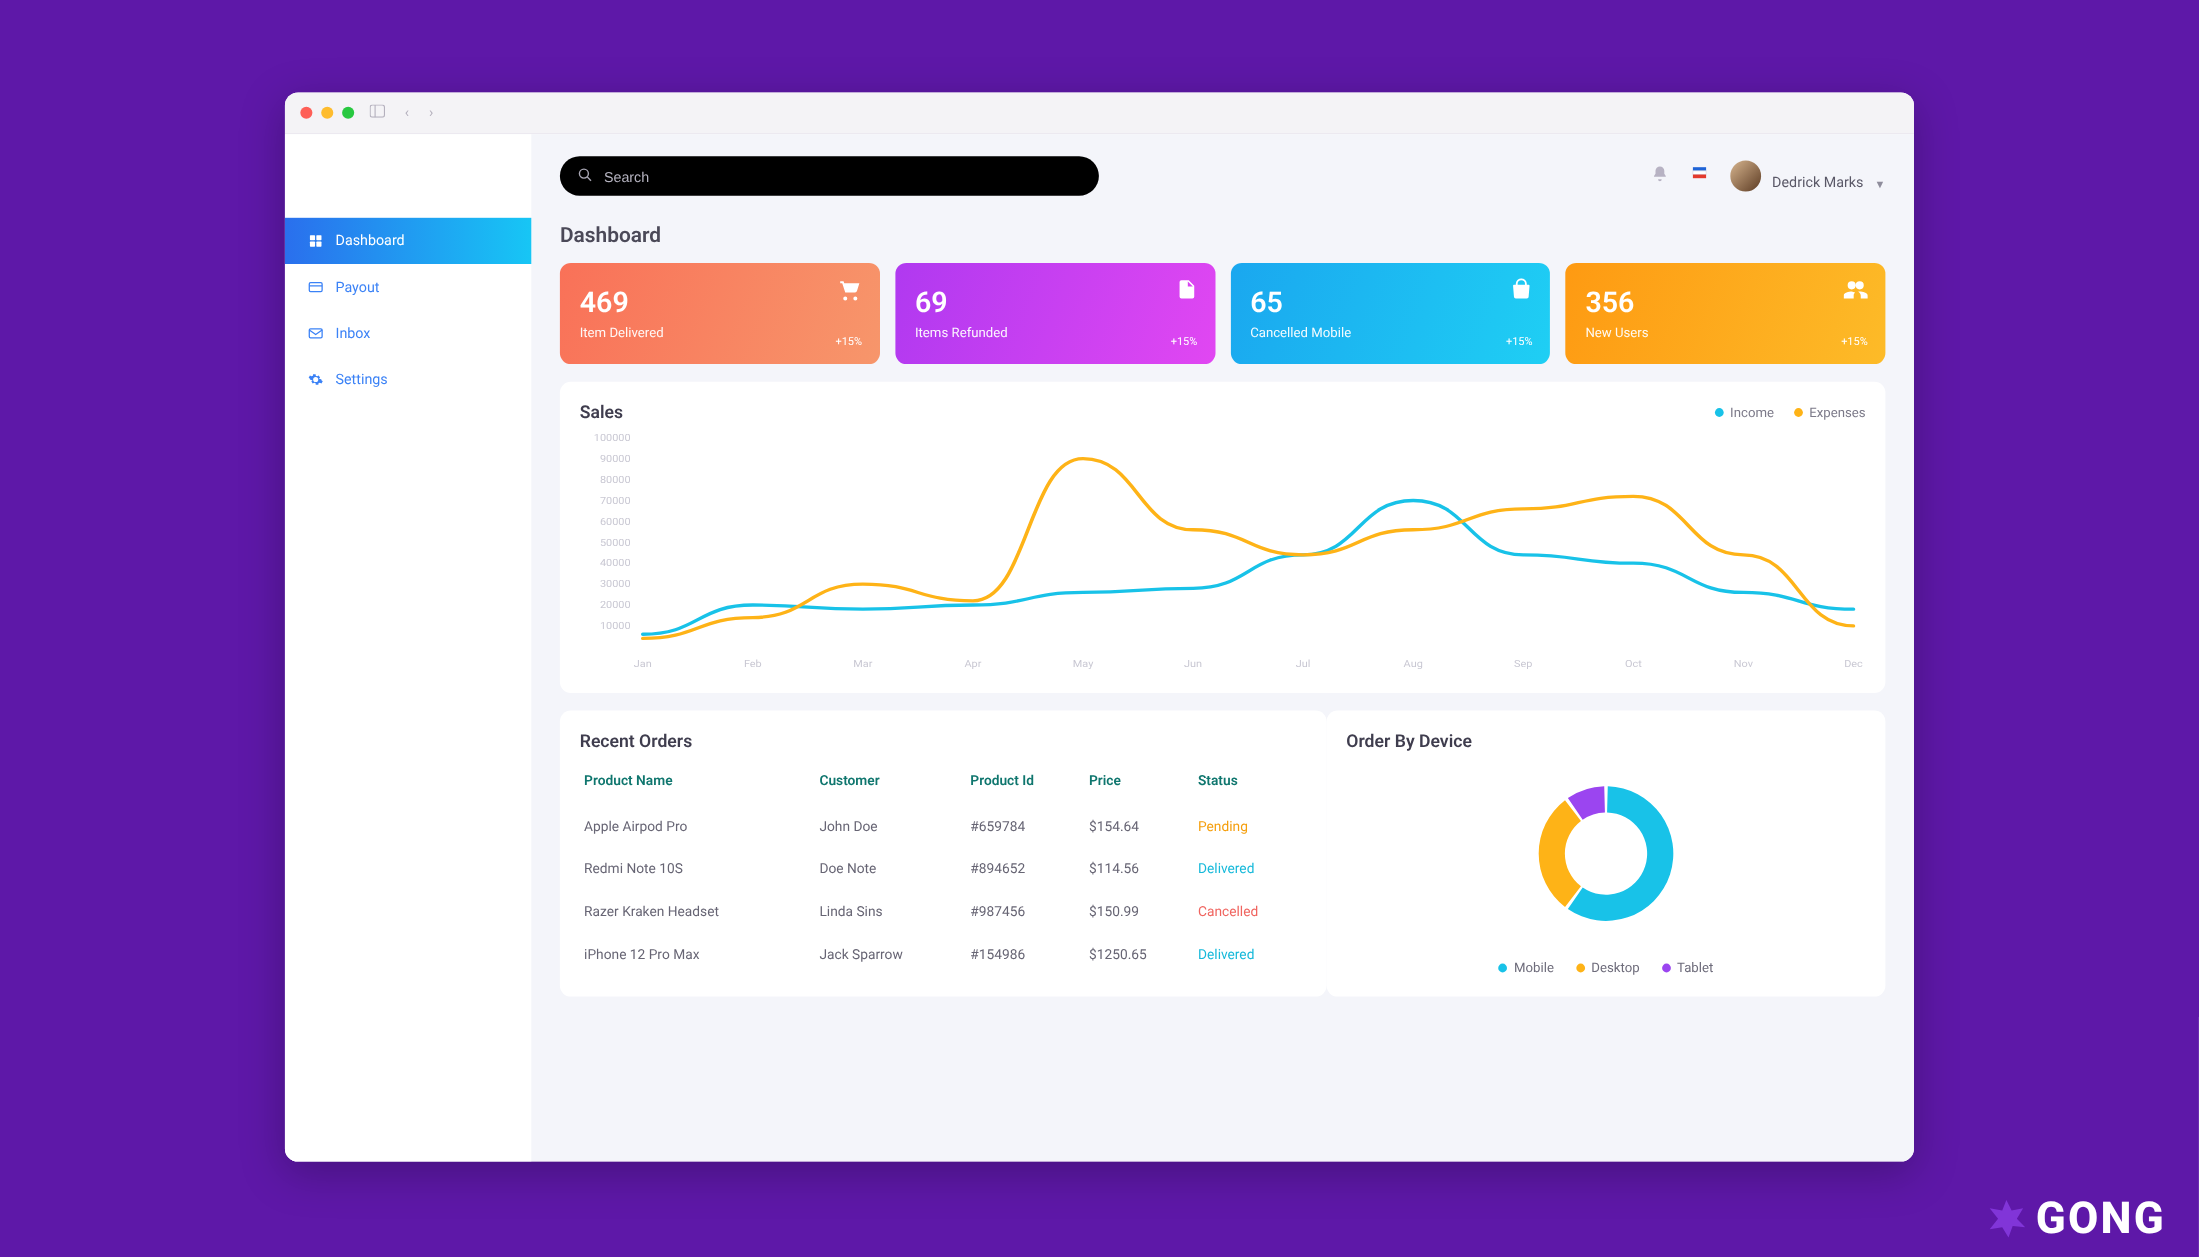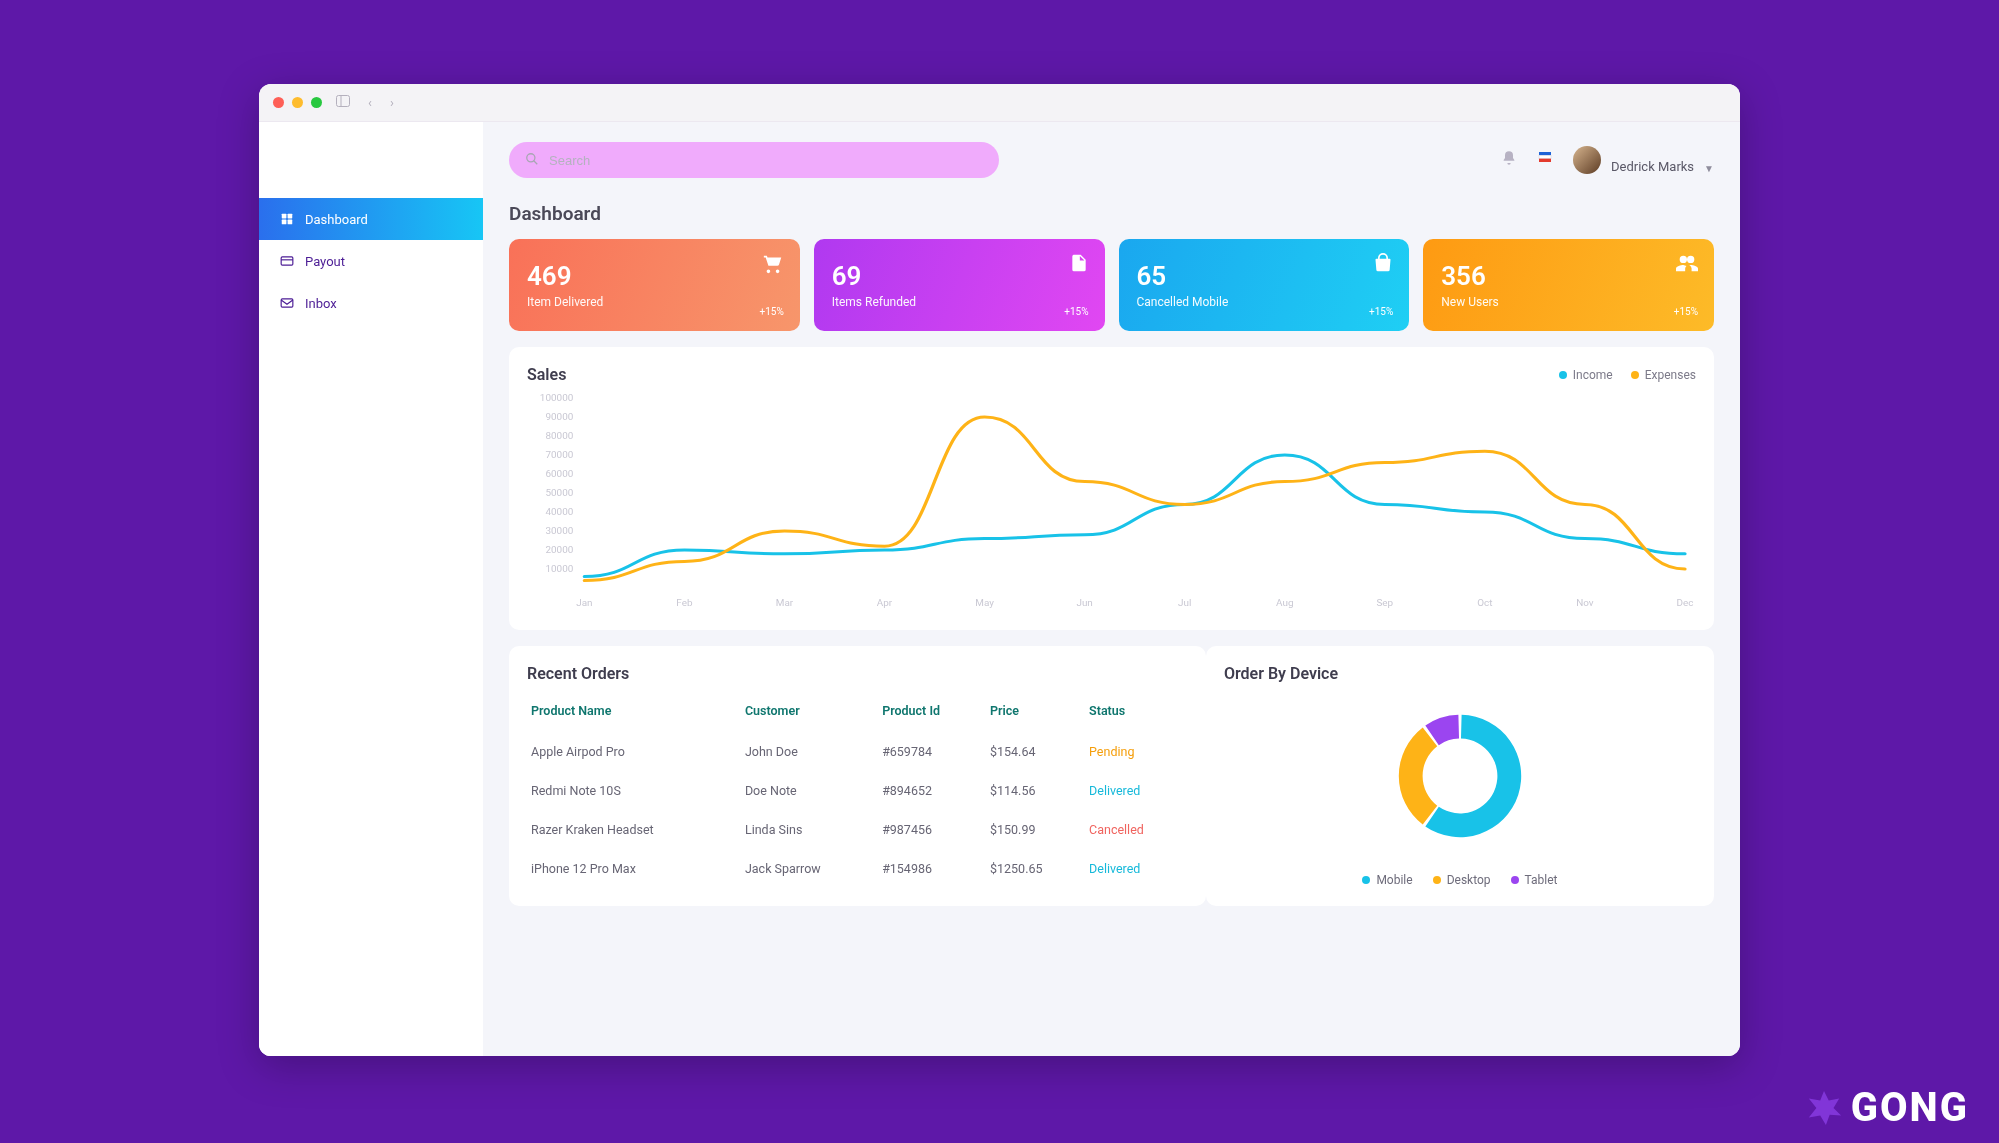--- a/index.html
+++ b/index.html
@@ -49,39 +49,39 @@
     background: #ffffff;
     padding-top: 76px;
   }
   .nav-item {
     display: flex;
     align-items: center;
     gap: 10px;
     height: 42px;
     padding: 0 20px;
     font-size: 13px;
-    color: #4c1d95;
+    color: #3b82f6;
     cursor: pointer;
   }
   .nav-item.active {
     background: linear-gradient(90deg,#2a6fed 0%,#17c6f5 100%);
     color: #ffffff;
   }
   .nav-item .ico { width:16px; height:16px; display:inline-flex; align-items:center; justify-content:center; }
   .main { flex: 1; padding: 0 26px 26px 26px; overflow: hidden; }
   .topbar {
     height: 76px;
     display: flex;
     align-items: center;
     gap: 20px;
   }
   .search {
     flex: 0 0 490px;
     height: 36px;
-    background: #f0abfc;
+    background: #000000;
     border-radius: 18px;
     display: flex;
     align-items: center;
     padding: 0 16px;
     gap: 10px;
     color: #a8a6b3;
   }
   .search input {
     border: none;
     background: transparent;
@@ -188,20 +188,28 @@
           <span>Payout</span>
         </div>
         <div class="nav-item">
           <span class="ico">
             <svg width="14" height="14" viewBox="0 0 24 24" fill="none" stroke="currentColor" stroke-width="2">
               <rect x="2" y="5" width="20" height="14" rx="2"></rect>
               <path d="M2 7l10 7 10-7"></path>
             </svg>
           </span>
           <span>Inbox</span>
+        </div>
+        <div class="nav-item">
+          <span class="ico">
+            <svg width="14" height="14" viewBox="0 0 24 24" fill="currentColor">
+              <path d="M12 8a4 4 0 1 0 0 8 4 4 0 0 0 0-8zm9 4a7 7 0 0 1-.1 1.2l2.1 1.6-2 3.4-2.5-1a7 7 0 0 1-2 .1l-.4 2.7h-4l-.4-2.7a7 7 0 0 1-2-.1l-2.5 1-2-3.4 2.1-1.6A7 7 0 0 1 3 12a7 7 0 0 1 .1-1.2L1 9.2l2-3.4 2.5 1a7 7 0 0 1 2-.1L7.9 4h4l.4 2.7a7 7 0 0 1 2 .1l2.5-1 2 3.4-2.1 1.6A7 7 0 0 1 21 12z"></path>
+            </svg>
+          </span>
+          <span>Settings</span>
         </div>
       </div>
 
     <div class="main">
       <div class="topbar">
         <div class="search">
           <span>
             <svg width="14" height="14" viewBox="0 0 24 24" fill="none" stroke="#a8a6b3" stroke-width="2.2">
                 <circle cx="10" cy="10" r="7"></circle>
                 <line x1="21" y1="21" x2="15" y2="15"></line>

